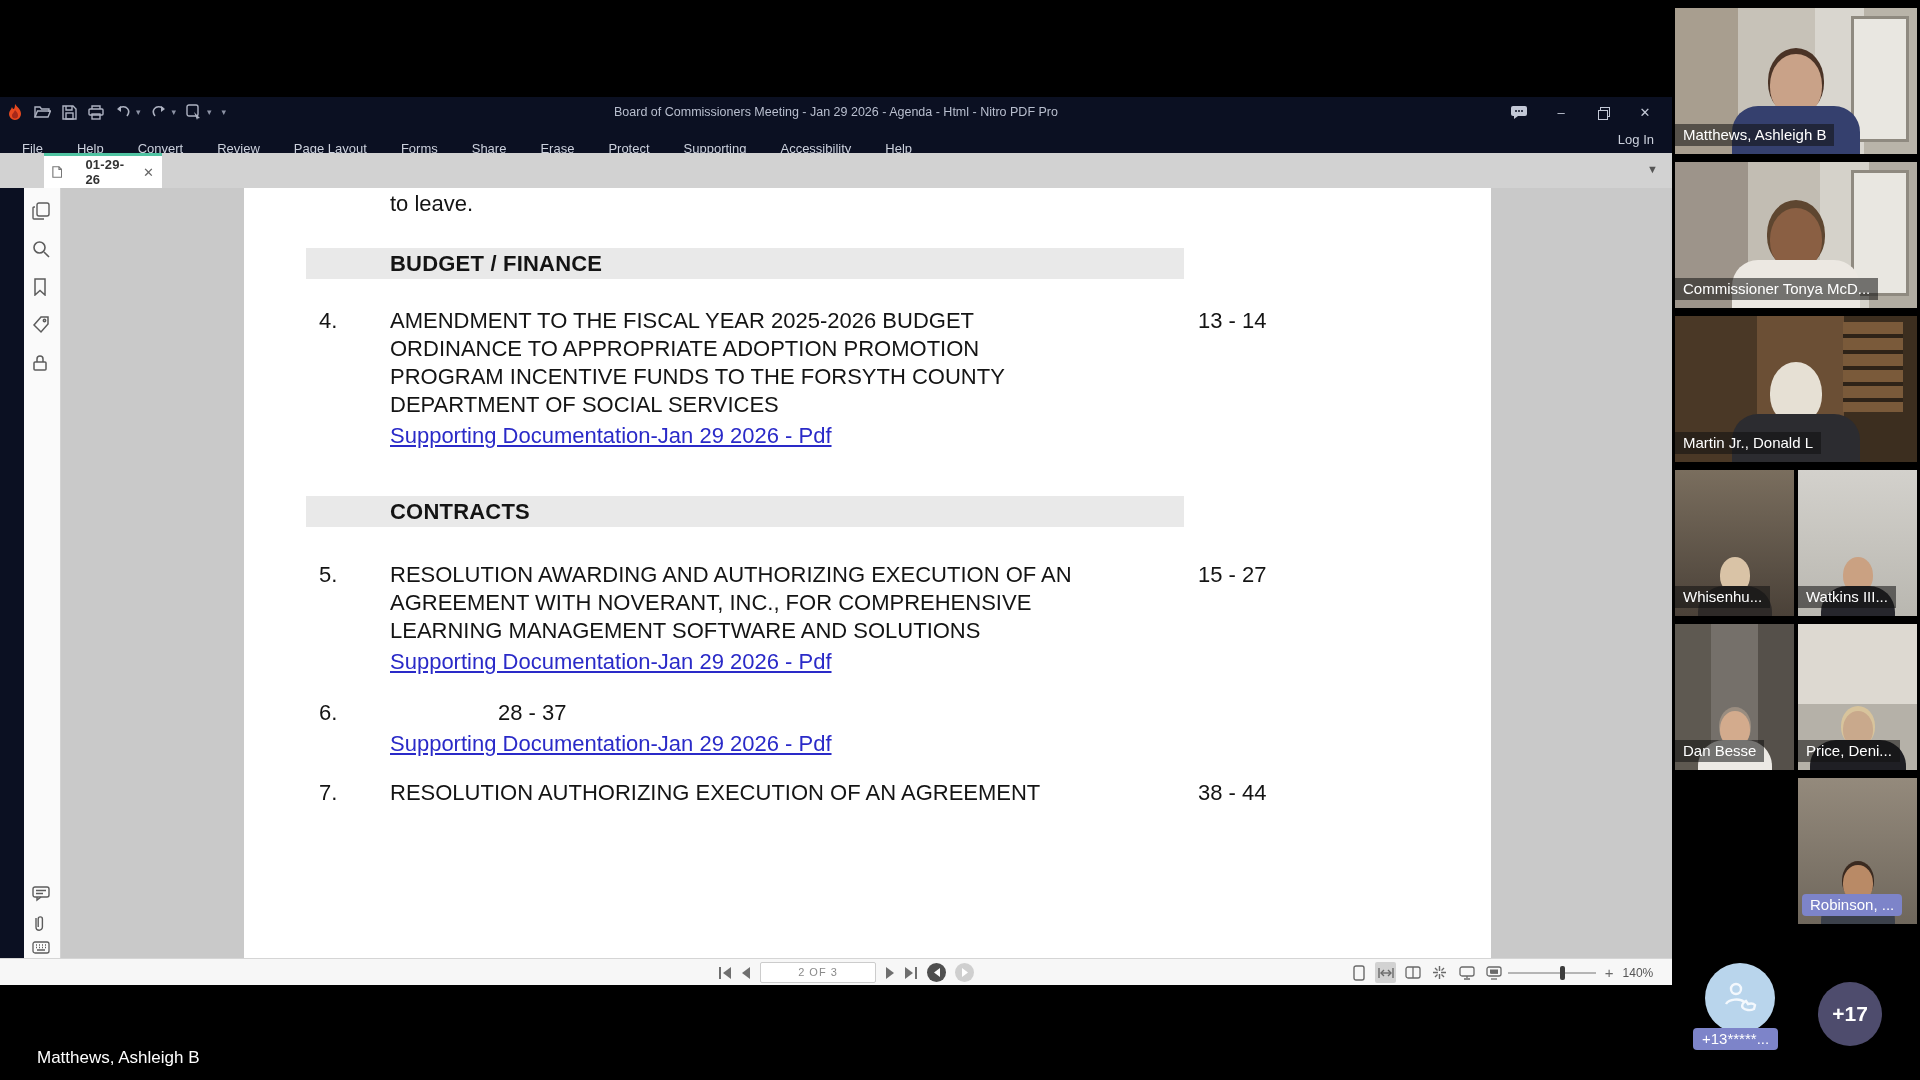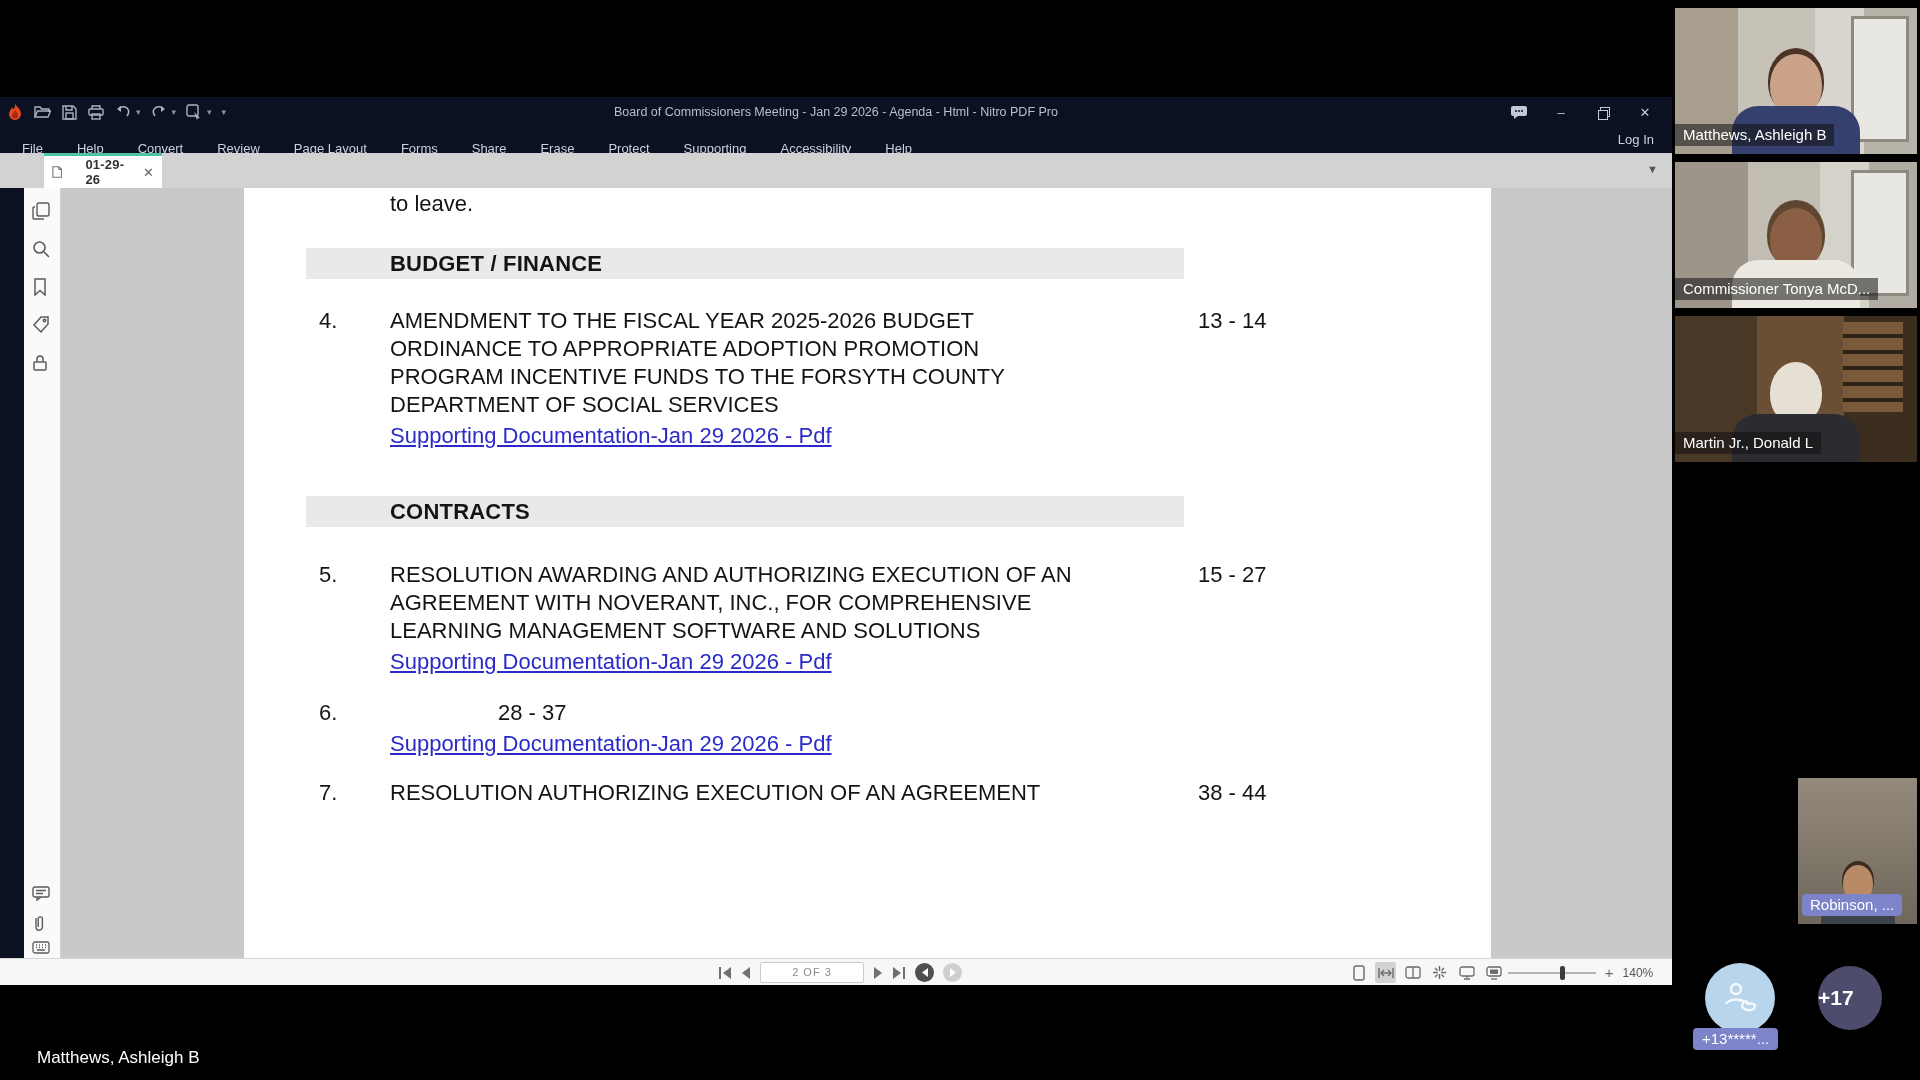--- a/index.html
+++ b/index.html
@@ -63,21 +63,21 @@
   .v-scroll .arrow { position:absolute; left:0; width:14px; height:14px; color:#8a8a8a; font-size:8px;
     text-align:center; line-height:14px; }
   .v-scroll .thumb { position:absolute; left:2px; top:367px; width:10px; height:95px; background:#bdbdbd; border-radius:4px; }
   .cursor { position:absolute; left:1652px; top:572px; color:#111; }
 
   
   .statusbar { position:absolute; left:0; top:861px; width:1672px; height:27px; background:#f7f7f7;
     border-top:1px solid #d5d5d5; }
   .nav-center { position:absolute; left:718px; top:0; height:27px; display:flex; align-items:center; gap:9px; color:#6f6f6f; }
   .nav-btn { display:flex; align-items:center; color:#6f6f6f; }
-  .page-box { width:104px; height:21px; background:#fff; border:1px solid #ccc; border-radius:2px;
+  .page-box { width:116px; height:21px; background:#fff; border:1px solid #ccc; border-radius:2px;
     text-align:center; font-size:11px; color:#8a8a8a; line-height:19px; letter-spacing:1px; }
   .circ { width:19px; height:19px; border-radius:50%; display:flex; align-items:center; justify-content:center; }
   .circ.back { background:#4f4f4f; color:#fff; }
   .circ.fwd  { background:#cfcfcf; color:#fff; }
   .view-group { position:absolute; left:1348px; top:3px; display:flex; align-items:center; gap:6px; color:#6a6a6a; }
   .view-ic { width:21px; height:21px; display:flex; align-items:center; justify-content:center; border-radius:2px; }
   .view-ic.selected { background:#d2d2d2; }
   .zoom-group { position:absolute; left:1490px; top:0; height:27px; display:flex; align-items:center; gap:9px; color:#6a6a6a; }
   .zoom-track { position:relative; width:88px; height:2px; background:#b5b5b5; }
   .zoom-handle { position:absolute; left:52px; top:-6px; width:5px; height:14px; background:#3d3d3d; border-radius:2px; }
@@ -115,23 +115,23 @@
   .head { border-radius:50% 50% 46% 46%; margin:0 auto; }
   .torso { border-radius:26px 26px 0 0; margin:-10px auto 0; }
   .fig-lg .head { width:52px; height:62px; } .fig-lg .torso { width:128px; height:48px; }
   .fig-sm .head { width:30px; height:36px; } .fig-sm .torso { width:74px; height:30px; margin-top:-7px; }
 
   .avatar-row { position:absolute; left:3px; top:930px; width:242px; height:150px; }
   .phone-circle { position:absolute; left:30px; top:33px; width:70px; height:70px; border-radius:50%;
     background:#b9d5ec; display:flex; align-items:center; justify-content:center; color:#f3f8fd; }
   .phone-pill { position:absolute; left:18px; top:98px; background:#7d84c9; color:#fff; font-size:15px;
     border-radius:4px; padding:2px 9px 3px; white-space:nowrap; }
-  .overflow-circle { position:absolute; left:143px; top:36px; width:64px; height:64px; border-radius:50%;
+  .overflow-circle { position:absolute; left:143px; top:52px; width:64px; height:64px; border-radius:50%;
     background:#4e4c6d; color:#fff; font-size:21px; font-weight:bold;
-    display:flex; align-items:center; }
+    display:flex; align-items:center; justify-content:center; }
 </style>
 </head>
 <body>
 
 <div class="stage">
 
   <div class="share-area">
     <div class="app-window">
 
       <div class="titlebar">
@@ -448,21 +448,57 @@
 
     <div class="tile" style="top:316px;">
       <div class="scene sc-library"></div>
       <div class="fig fig-lg">
         <div class="head" style="background:#e6e0d4;"></div>
         <div class="torso" style="background:#2c2c30;"></div>
       </div>
       <span class="name-tag">Martin Jr., Donald L</span>
     </div>
 
-
+    <div class="tile" style="top:470px; background:#000;">
+      <div class="tile-half" style="left:0;">
+        <div class="scene sc-dim"></div>
+        <div class="fig fig-sm">
+          <div class="head" style="background:#d9c3a6;"></div>
+          <div class="torso" style="background:#2e2a28;"></div>
+        </div>
+        <span class="name-tag">Whisenhu...</span>
+      </div>
+      <div class="tile-half right">
+        <div class="scene sc-wall"></div>
+        <div class="fig fig-sm">
+          <div class="head" style="background:#caa182;"></div>
+          <div class="torso" style="background:#26262c;"></div>
+        </div>
+        <span class="name-tag">Watkins III...</span>
+      </div>
+    </div>
+
+    <div class="tile" style="top:624px; background:#000;">
+      <div class="tile-half" style="left:0;">
+        <div class="scene sc-room"></div>
+        <div class="fig fig-sm">
+          <div class="head" style="background:#d3ab8d; box-shadow:0 -3px 0 1px #9a8d80;"></div>
+          <div class="torso" style="background:#ece9e4;"></div>
+        </div>
+        <span class="name-tag">Dan Besse</span>
+      </div>
+      <div class="tile-half right">
+        <div class="scene sc-bright"></div>
+        <div class="fig fig-sm">
+          <div class="head" style="background:#c9a98c; box-shadow:0 -3px 0 2px #d8c49c;"></div>
+          <div class="torso" style="background:#1f1f24; width:96px;"></div>
+        </div>
+        <span class="name-tag">Price, Deni...</span>
+      </div>
+    </div>
 
     <div class="tile" style="top:778px; background:#000;">
       <div class="tile-half right">
         <div class="scene sc-beige"></div>
         <div class="fig fig-sm">
           <div class="head" style="background:#b98a66; box-shadow:0 -3px 0 1px #3a2a20;"></div>
           <div class="torso" style="background:#3c414b;"></div>
         </div>
         <span class="name-tag hl">Robinson, ...</span>
       </div>

